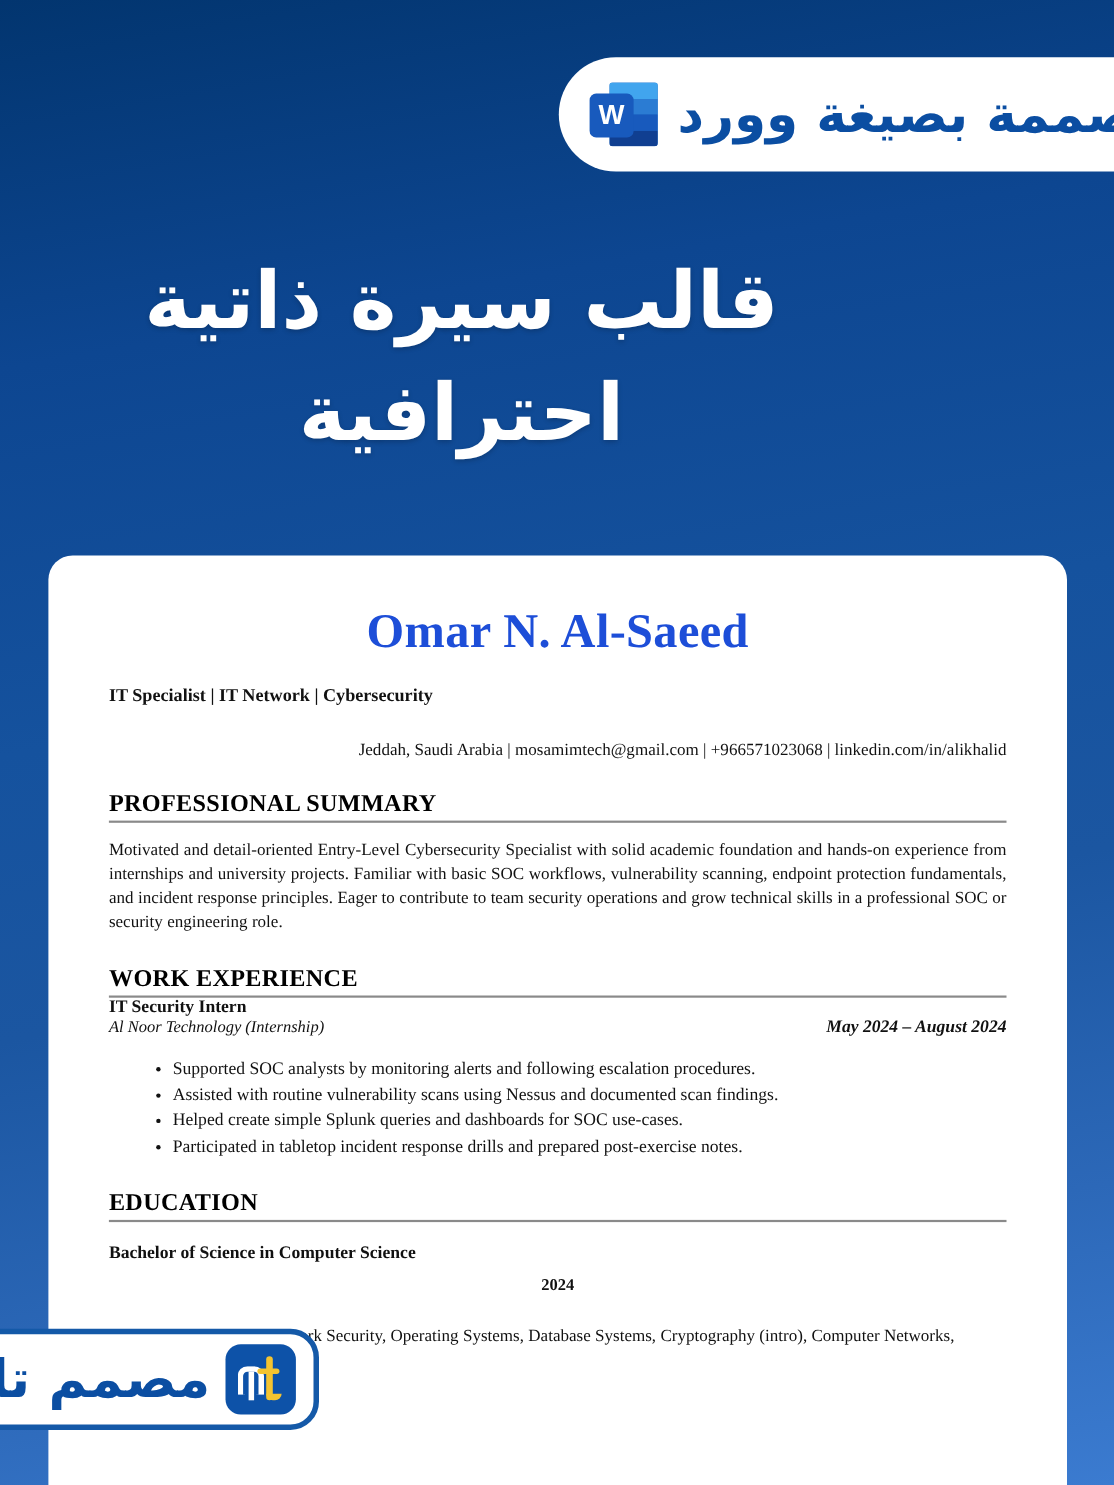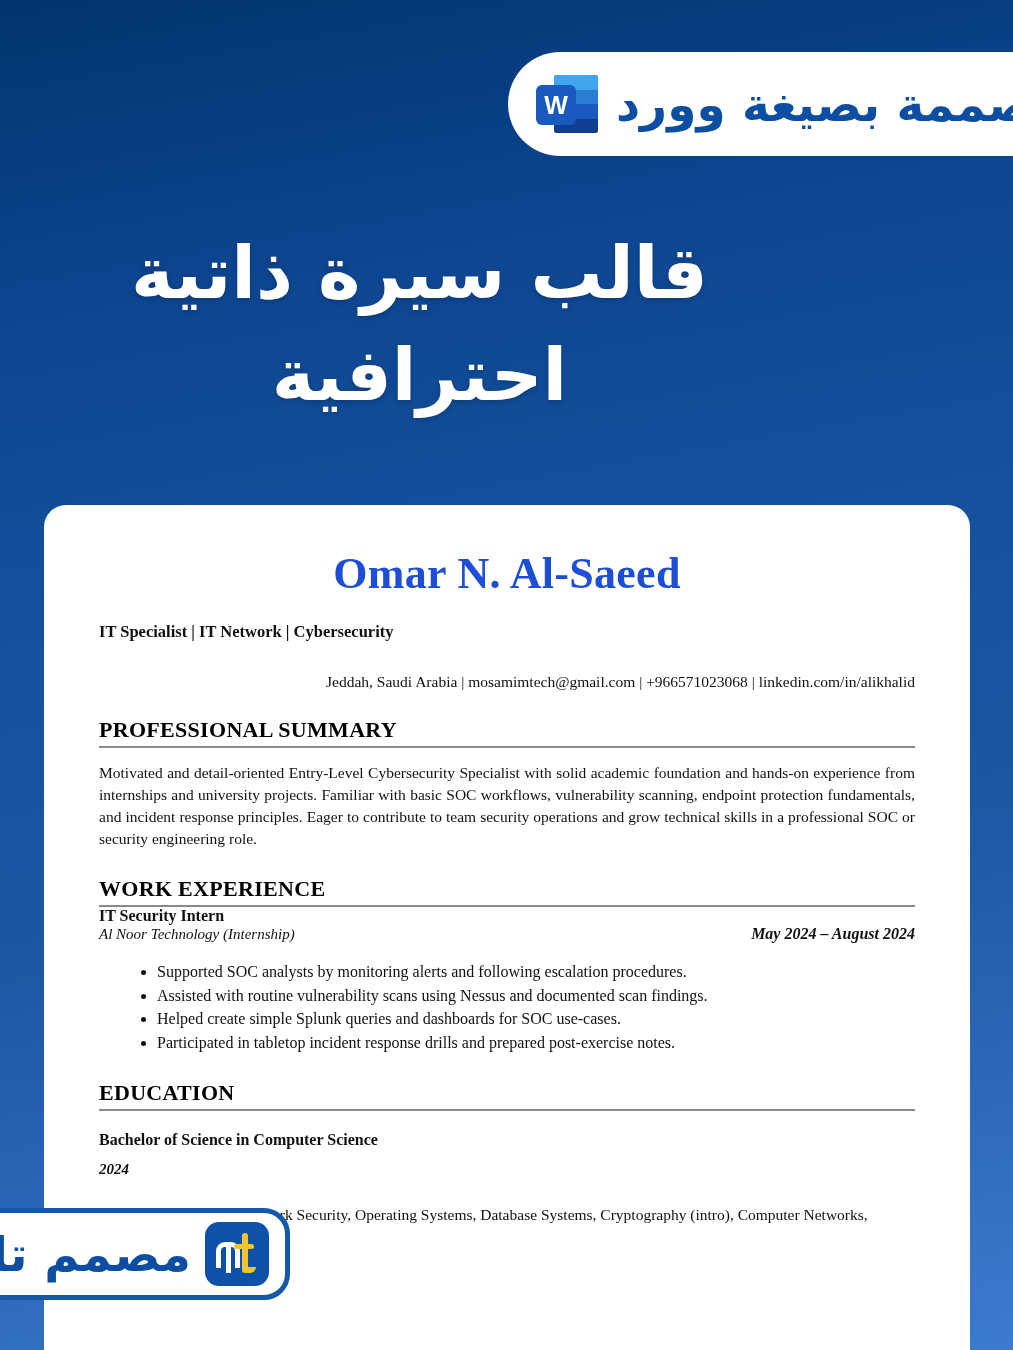--- a/index.html
+++ b/index.html
@@ -77,21 +77,21 @@
 
   .job-title{font-weight:700;font-size:16px;color:#111;margin-top:0;}
   .job-row{display:flex;justify-content:space-between;align-items:flex-end;margin-top:0;}
   .job-company{font-style:italic;font-size:15px;color:#111;}
   .job-dates{font-style:italic;font-weight:700;font-size:16px;color:#111;white-space:nowrap;}
 
   ul.bullets{margin:17px 0 0 0;padding-left:58px;}
   ul.bullets li{font-size:16px;line-height:1.47;color:#111;}
 
   .edu-degree{font-weight:700;font-size:16px;color:#111;margin-top:20px;}
-  .edu-year{text-align:left;font-style:italic;font-weight:700;font-size:15px;color:#111;margin-top:12px;}
+  .edu-year{text-align:center;font-weight:700;font-size:15px;color:#111;margin-top:12px;}
   .edu-course{font-size:15.5px;line-height:1.45;color:#111;margin-top:26px;}
 
   
   .brand-badge{
     position:absolute;left:-40px;top:1208px;width:330px;height:92px;
     background:#ffffff;border:5px solid #1459a8;border-radius:26px;
     display:flex;align-items:center;justify-content:flex-end;gap:14px;
     padding-right:16px;box-sizing:border-box;
   }
   .brand-text{

